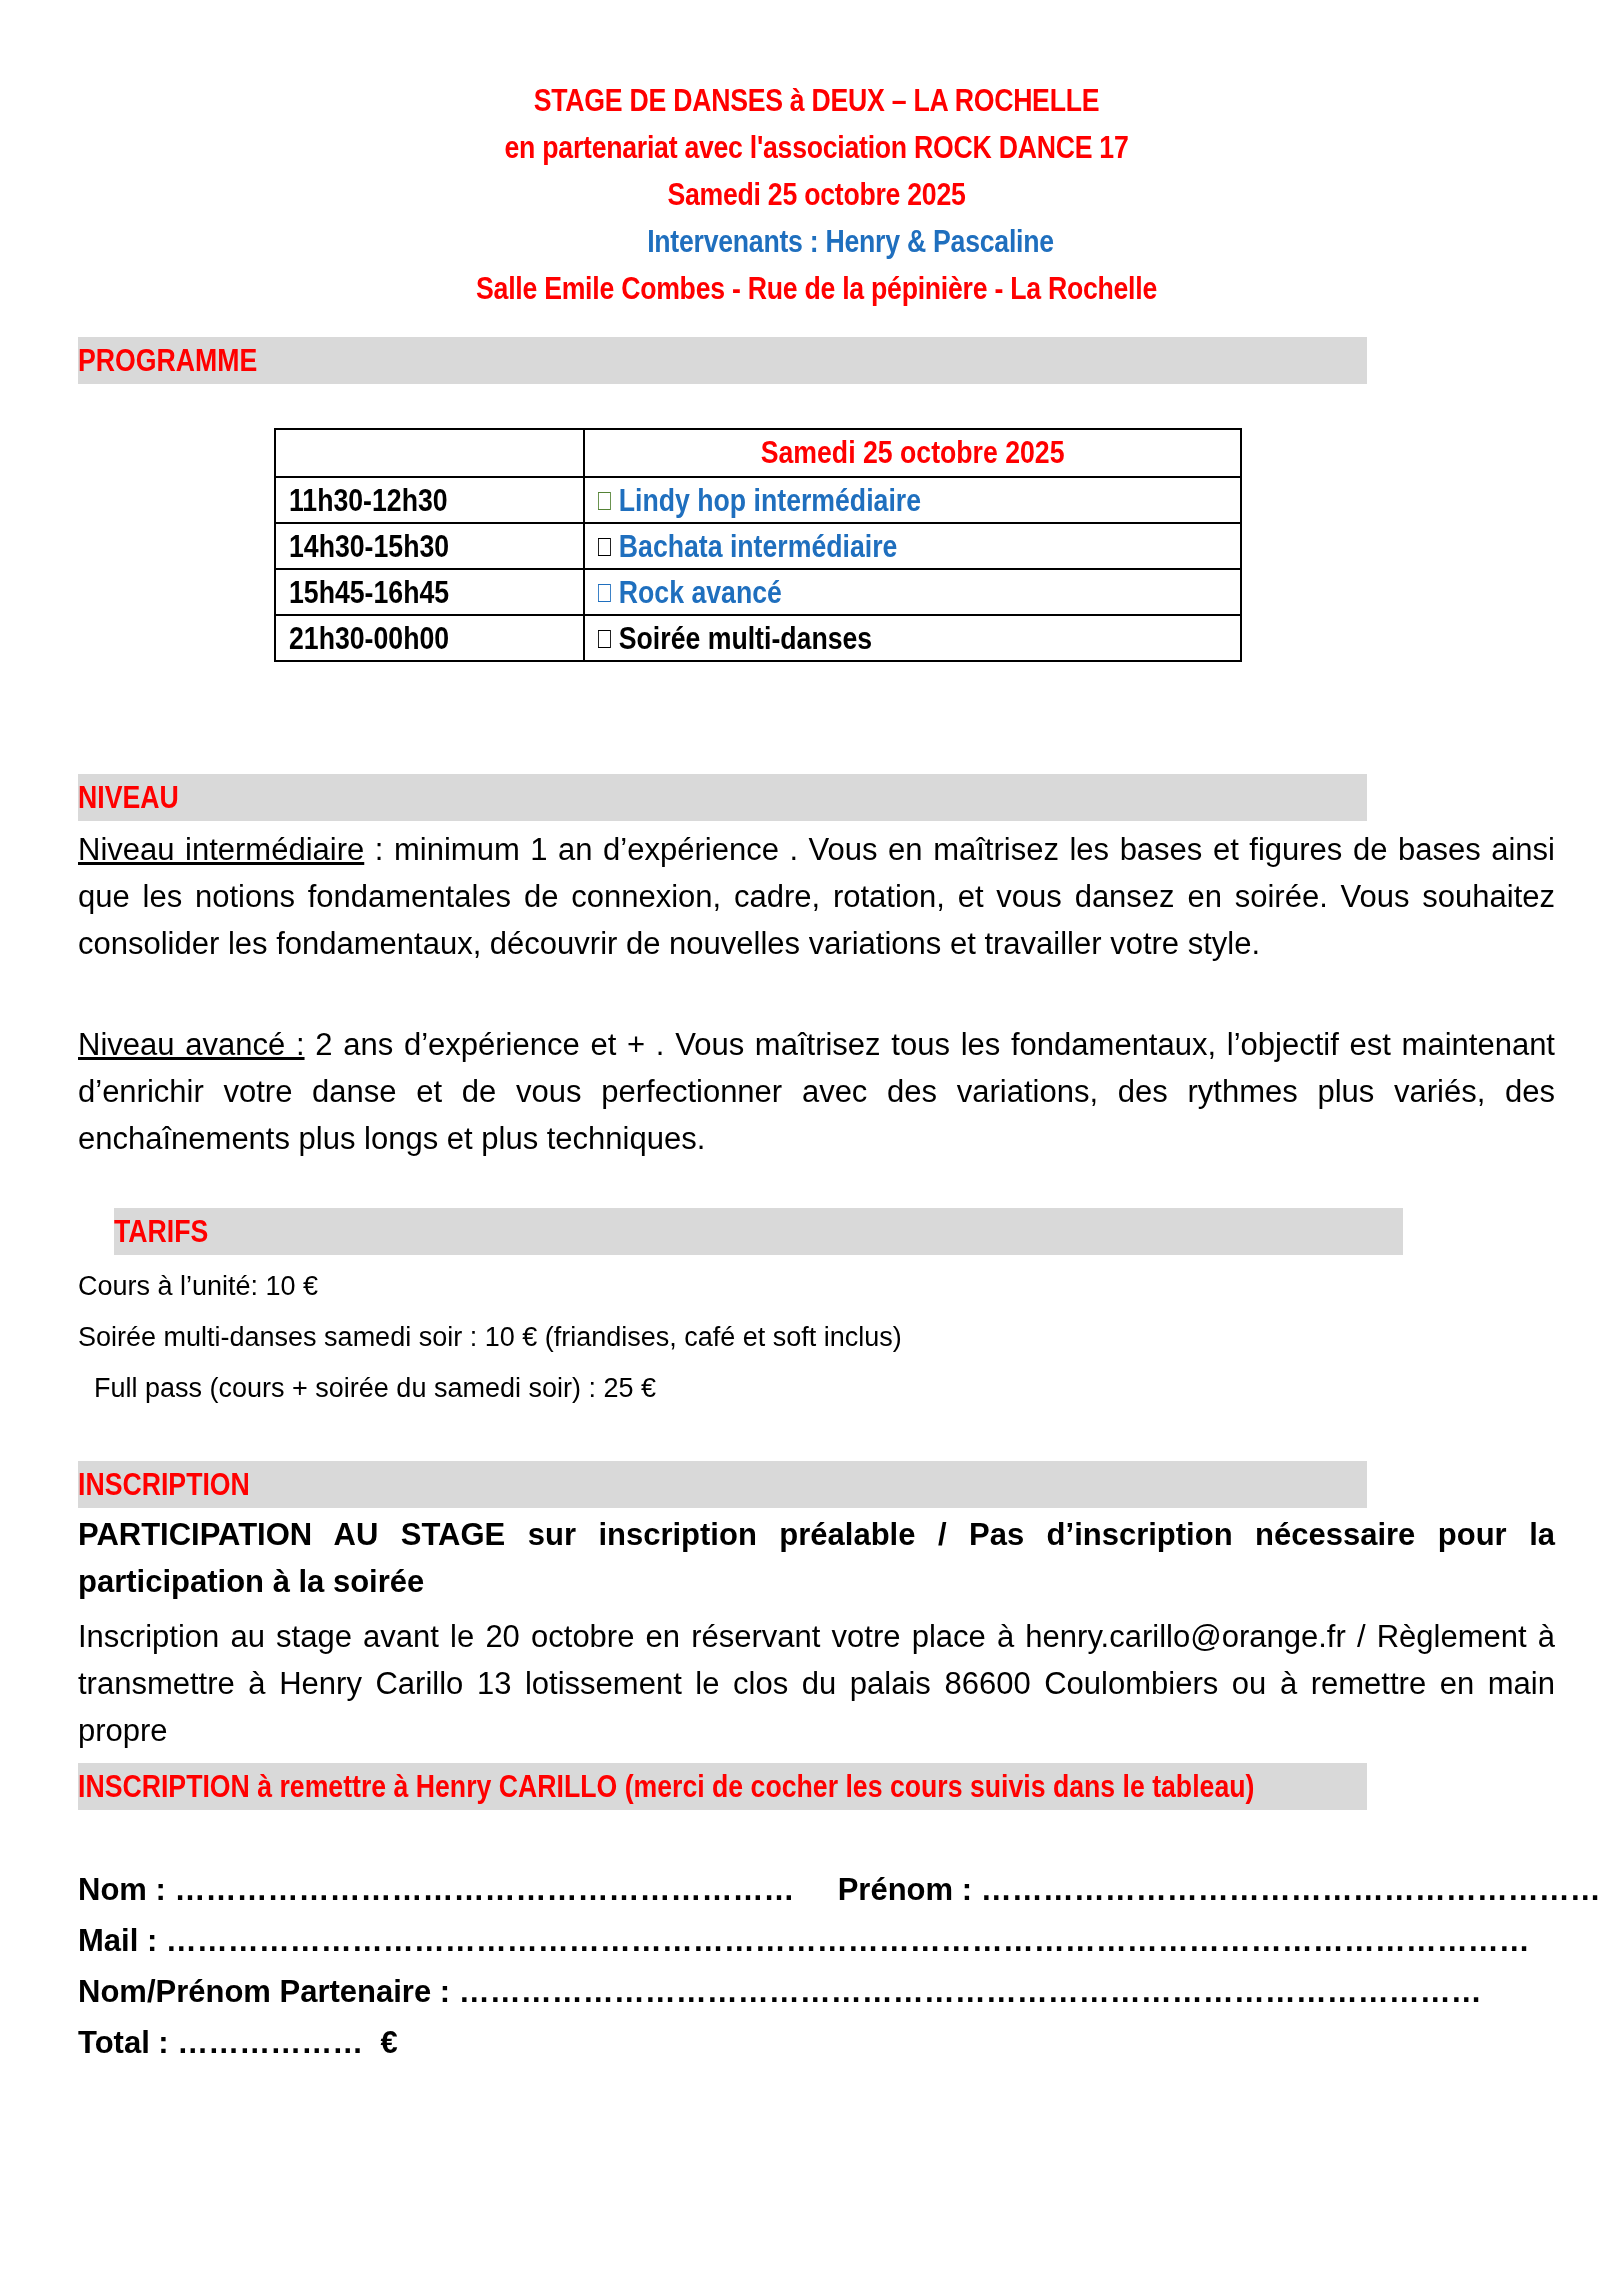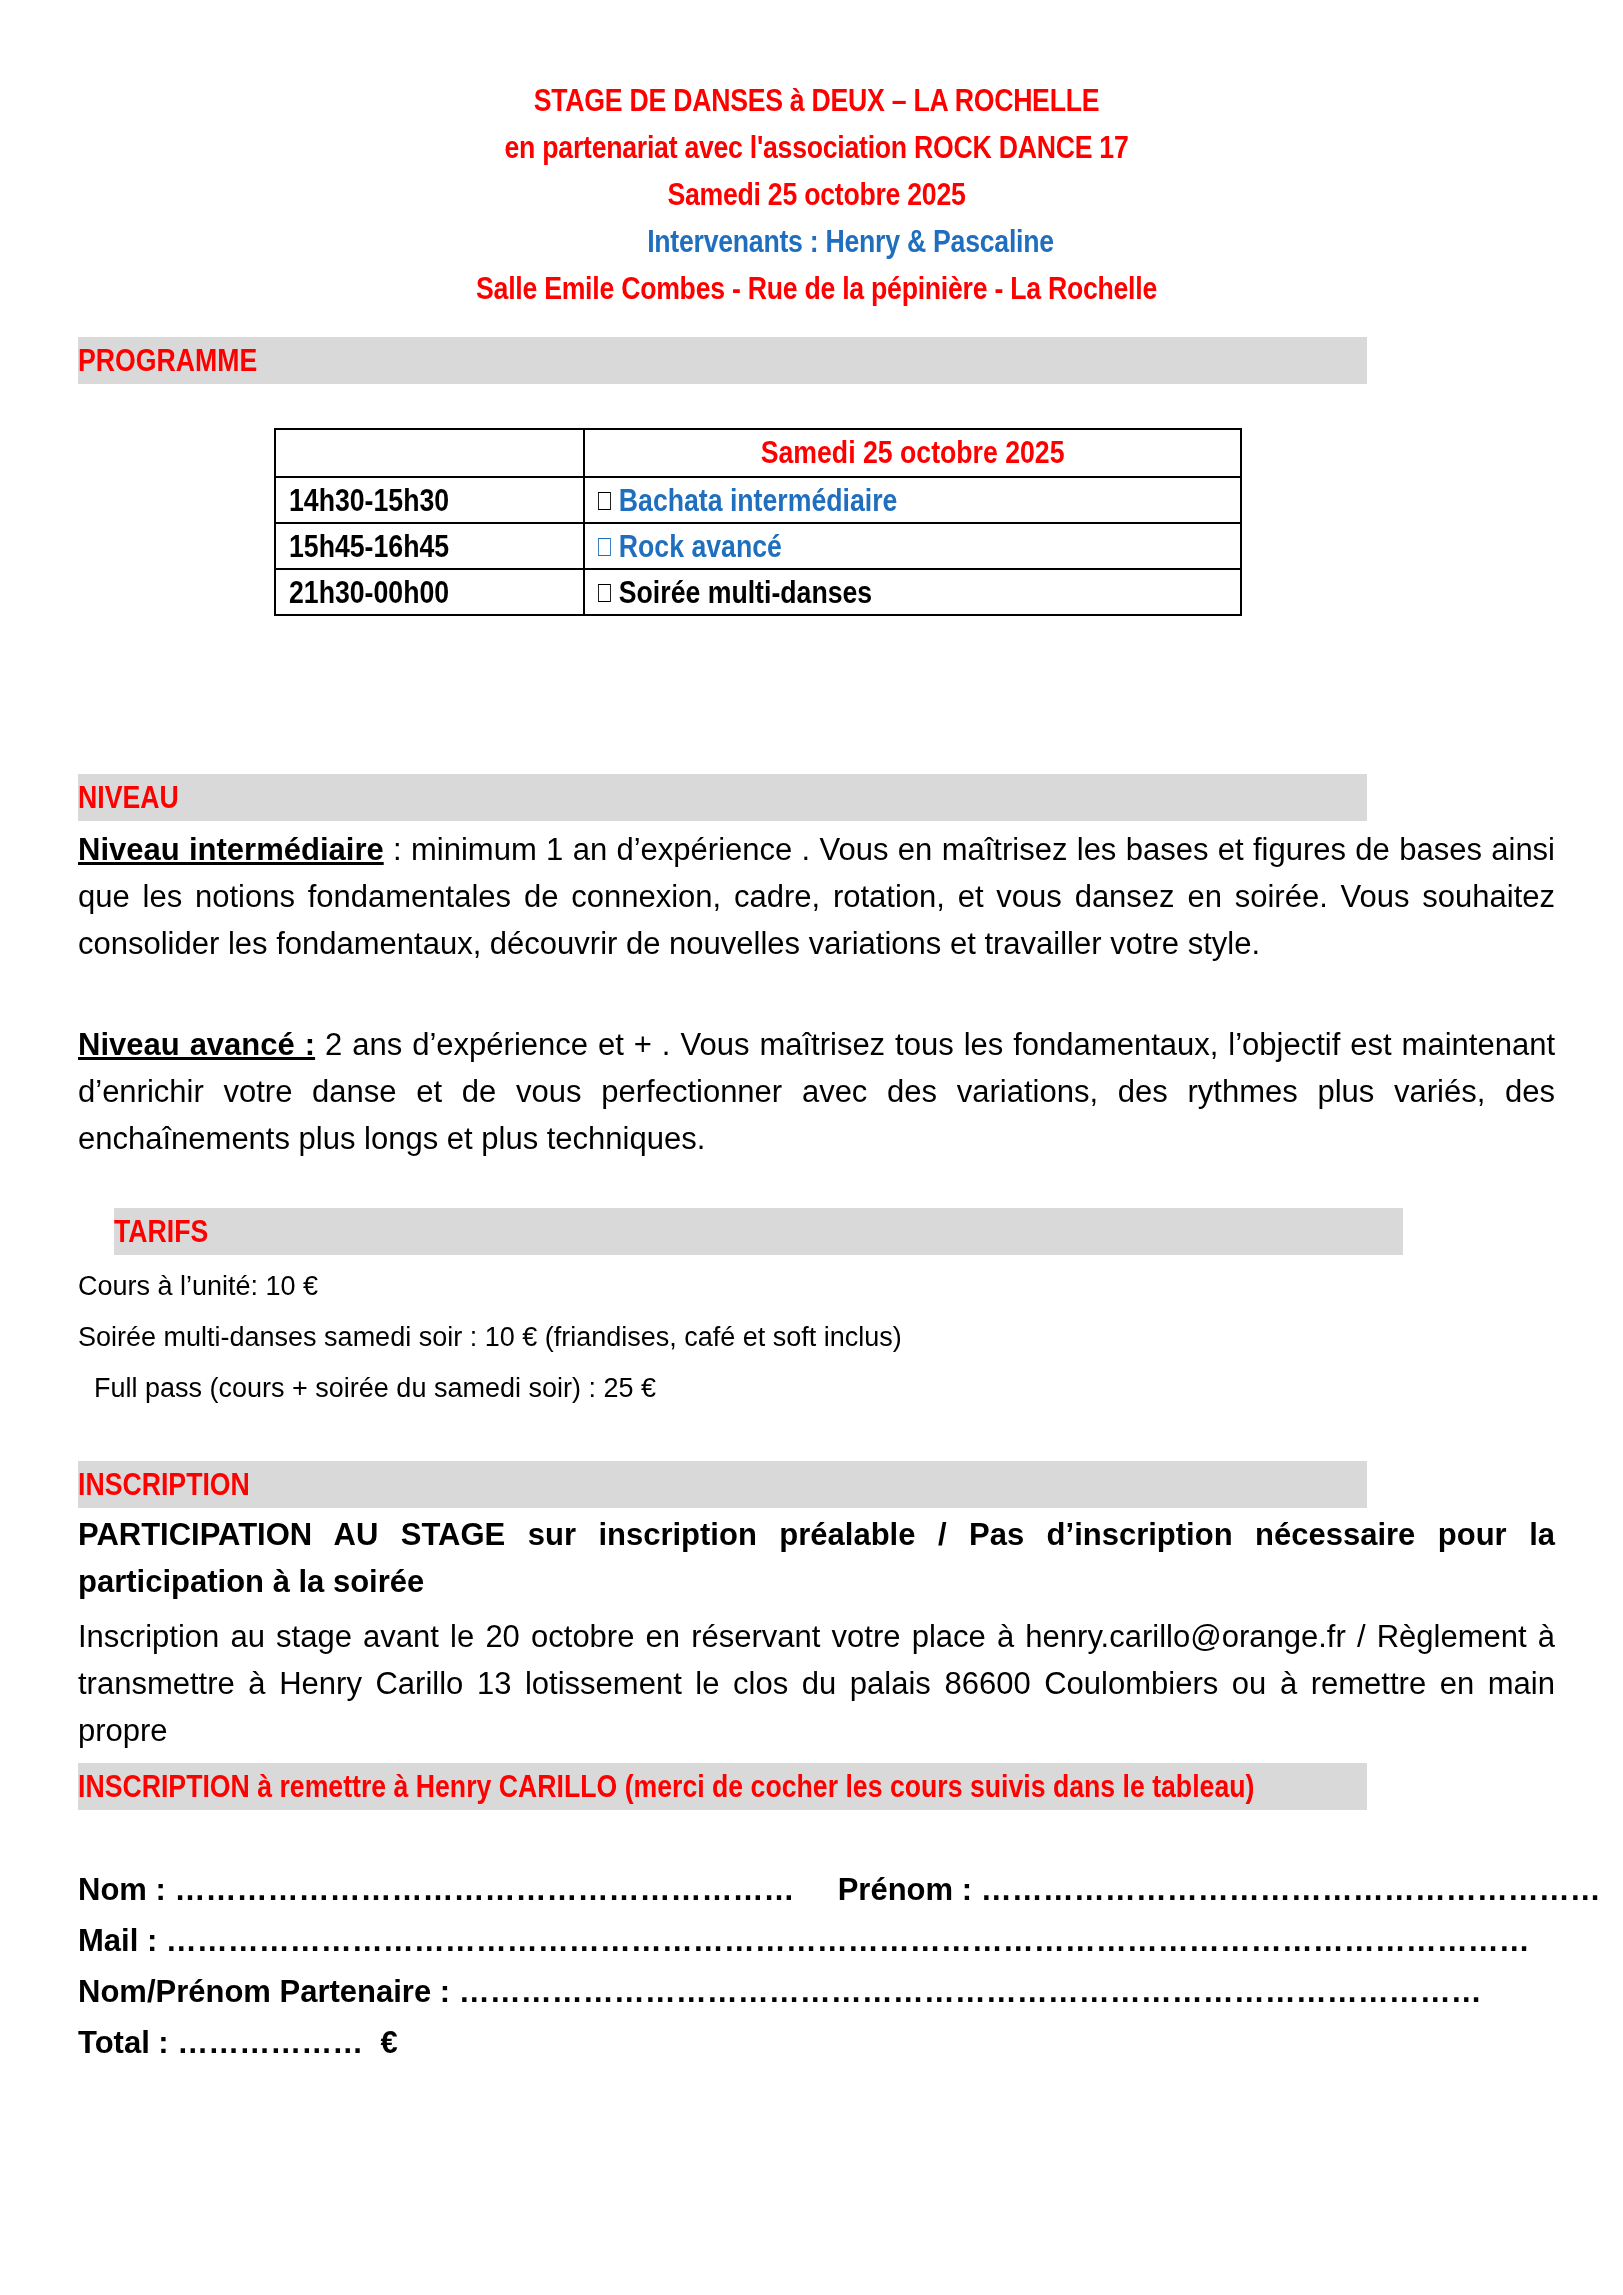--- a/index.html
+++ b/index.html
@@ -46,21 +46,21 @@
   .cb {
     display: inline-block; width: 13px; height: 15.7px; border: 1.3px solid #000;
     vertical-align: middle; margin-right: 9.2px; position: relative; top: -1.3px;
   }
 
   
   .para {
     position: absolute; left: 0; width: 1477px; font-size: 31px; line-height: 47px;
     text-align: justify;
   }
-  .para .ul { text-decoration: underline; font-weight: bold; text-decoration-thickness: 2.6px; }
+  .para .ul { text-decoration: underline; font-weight: normal; text-decoration-thickness: 2.6px; }
   .line {
     position: absolute; left: 0; font-size: 27px; line-height: 47px; white-space: nowrap;
   }
   .bold { font-weight: bold; }
   .form-line {
     position: absolute; left: 0; font-size: 31px; line-height: 47px; font-weight: bold; white-space: nowrap;
   }
   .dots { letter-spacing: 0px; }
 </style>
 </head>
@@ -78,20 +78,24 @@
 
   <div class="band" style="top:337px;">
     <span>PROGRAMME</span>
   </div>
 
   <table class="prog-table">
     <tbody>
         <tr>
       <th></th>
       <th><span class="txt">Samedi 25 octobre 2025</span></th>
+    </tr>
+    <tr>
+      <td class="time"><span class="txt">11h30-12h30</span></td>
+      <td><span class="txt"><span class="cb" style="border-color:#548235;"></span><span class="blue">Lindy hop intermédiaire</span></span></td>
     </tr>
     <tr>
       <td class="time"><span class="txt">14h30-15h30</span></td>
       <td><span class="txt"><span class="cb"></span><span class="blue">Bachata intermédiaire</span></span></td>
     </tr>
     <tr>
       <td class="time"><span class="txt">15h45-16h45</span></td>
       <td><span class="txt"><span class="cb" style="border-color:#1f6fbe;"></span><span class="blue">Rock avancé</span></span></td>
     </tr>
     <tr>

